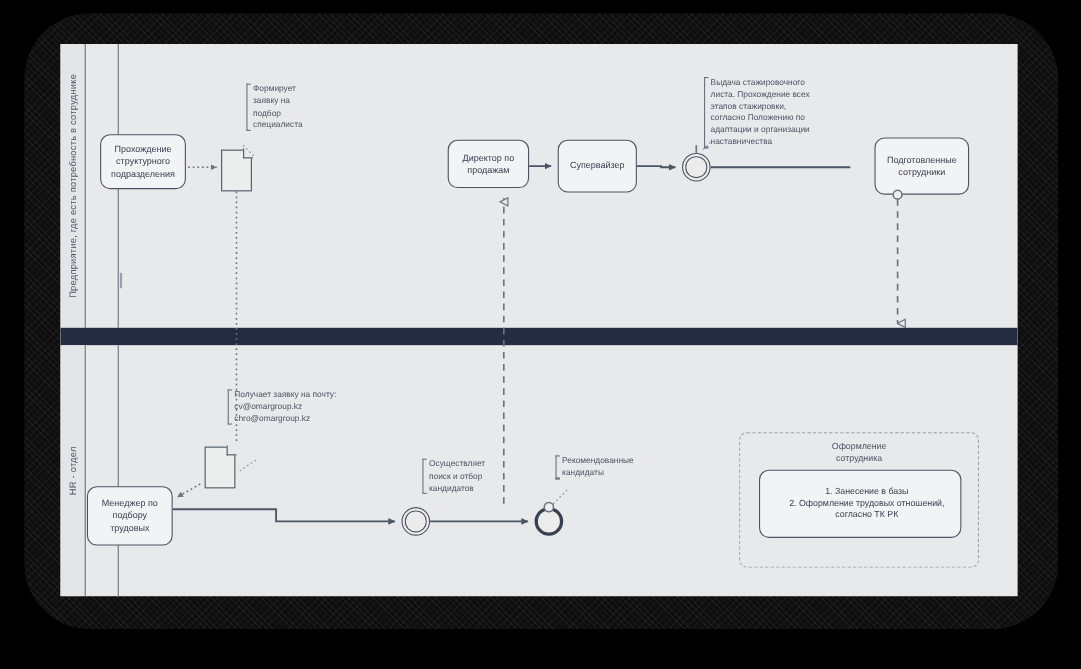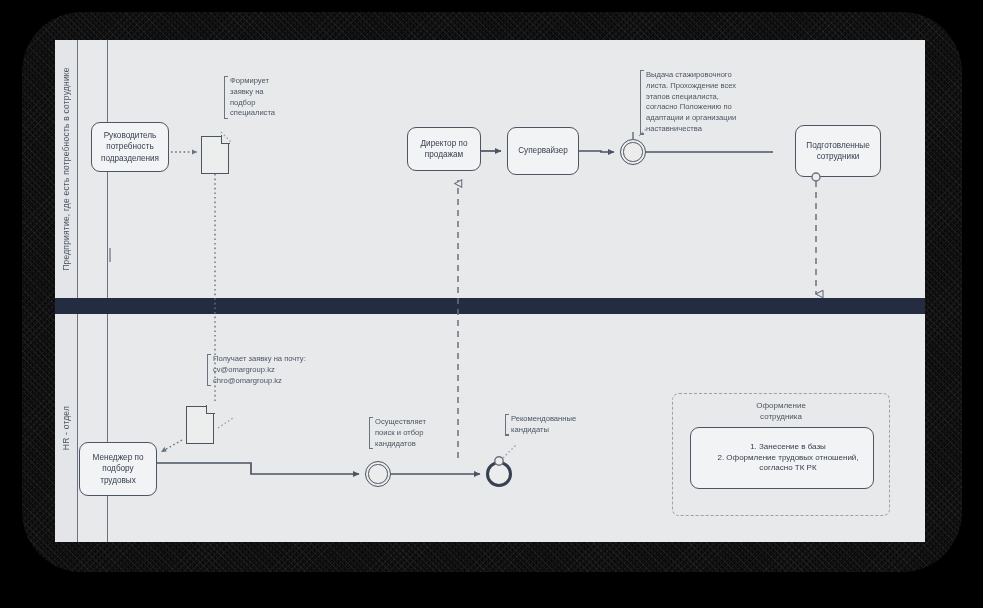--- a/index.html
+++ b/index.html
@@ -89,21 +89,21 @@
   <div id="canvas">
 
     <div class="lane" id="lane-top">
       <div class="lane-hdr">
         <span>Предприятие, где есть потребность в сотруднике</span>
       </div>
       <div class="lane-sep"></div>
 
       <div class="tick" style="left:54px;top:208px;height:14px;"></div>
 
-      <div class="task" style="left:36px;top:82px;width:78px;height:50px;">Руководитель потребность подразделения</div>
+      <div class="task" style="left:36px;top:82px;width:78px;height:50px;">Прохождение структурного подразделения</div>
 
       <div class="docshape" style="left:146px;top:96px;">
         <div class="body"></div>
         <div class="fold"></div>
       </div>
 
       <div class="anno" style="left:169px;top:36px;width:72px;">Формирует
 заявку на
 подбор
 специалиста</div>
@@ -111,21 +111,21 @@
       <div class="task" style="left:352px;top:87px;width:74px;height:44px;">Директор по продажам</div>
 
       <div class="task" style="left:452px;top:87px;width:72px;height:48px;">Супервайзер</div>
 
       <div class="ev ev-inter" style="left:565px;top:99px;">
         <div class="inner"></div>
       </div>
 
       <div class="anno" style="left:585px;top:30px;width:110px;">Выдача стажировочного
 листа. Прохождение всех
-этапов специалиста,
+этапов стажировки,
 согласно Положению по
 адаптации и организации
 наставничества</div>
 
       <div class="task" style="left:718px;top:85px;width:86px;height:52px;margin-left:22px;">Подготовленные сотрудники</div>
     </div>
 
     <div class="lane-band"></div>
 
     <div class="lane" id="lane-bottom">
@@ -138,21 +138,21 @@
 cv@omargroup.kz
 chro@omargroup.kz</div>
 
       <div class="docshape" style="left:131px;top:92px;">
         <div class="body"></div>
         <div class="fold"></div>
       </div>
 
       <div class="task" style="left:24px;top:128px;width:78px;height:54px;">Менеджер по подбору трудовых</div>
 
-      <div class="anno" style="left:314px;top:103px;width:72px;">Осуществляет
+      <div class="anno" style="left:329px;top:103px;width:72px;">Осуществляет
 поиск и отбор
 кандидатов</div>
 
       <div class="ev ev-inter" style="left:310px;top:147px;">
         <div class="inner"></div>
       </div>
 
       <div class="anno" style="left:450px;top:100px;width:90px;">Рекомендованные
 кандидаты</div>
 

